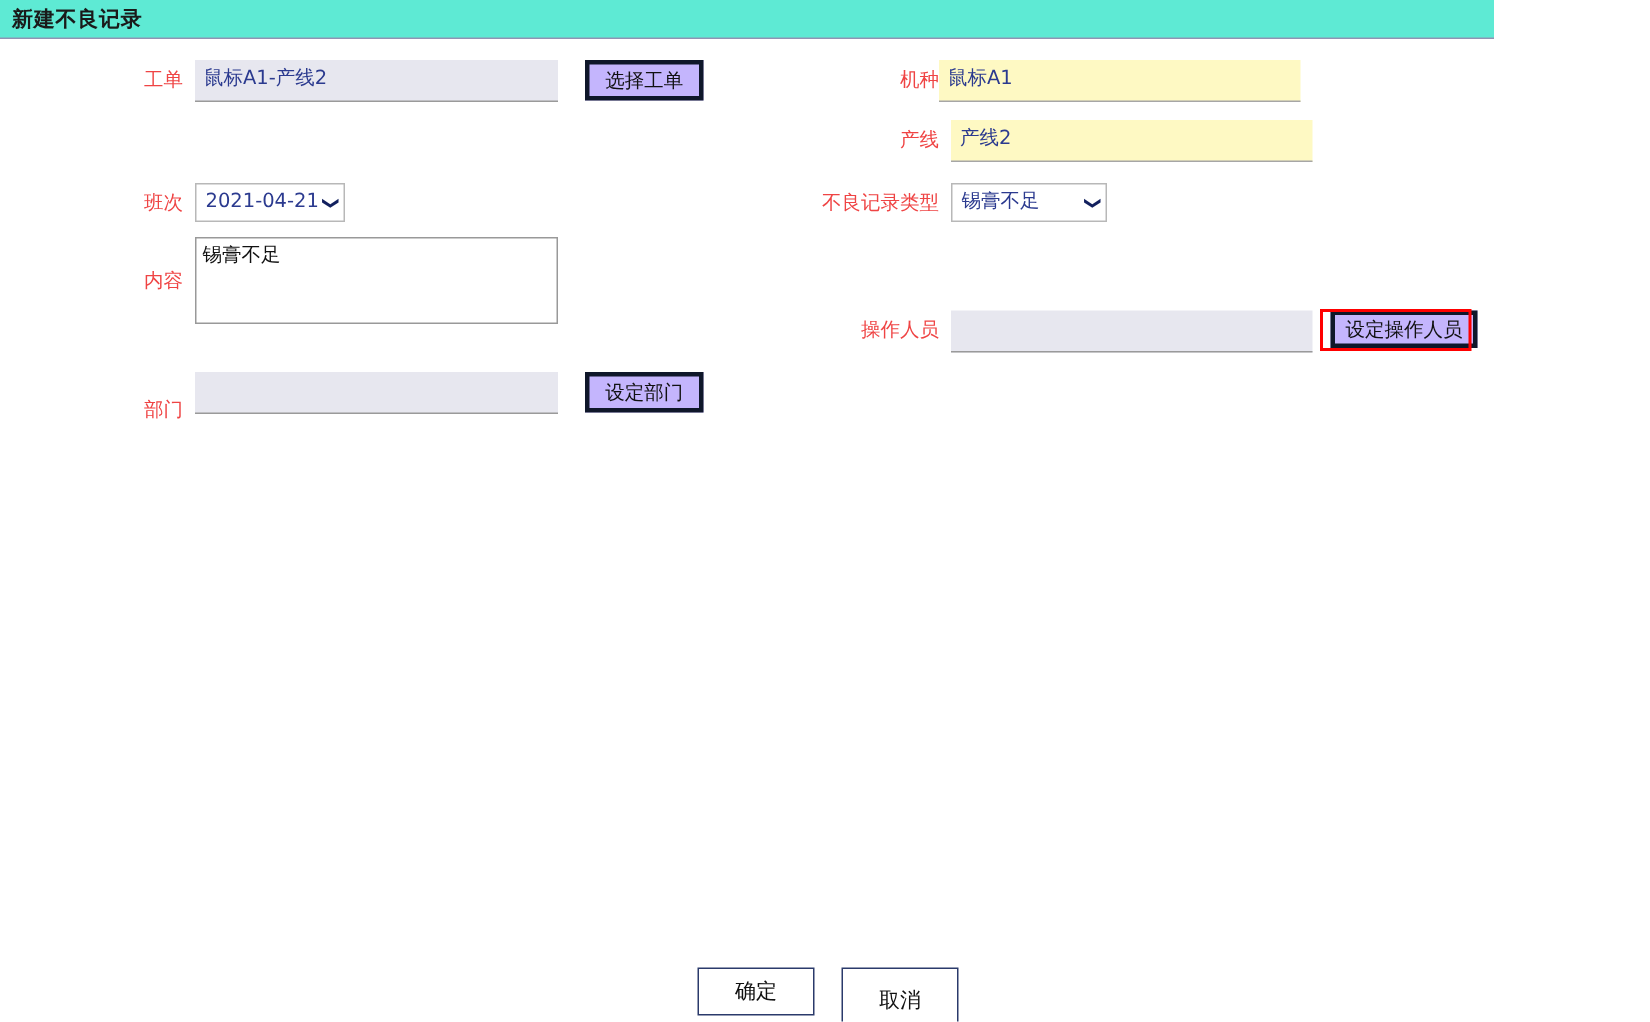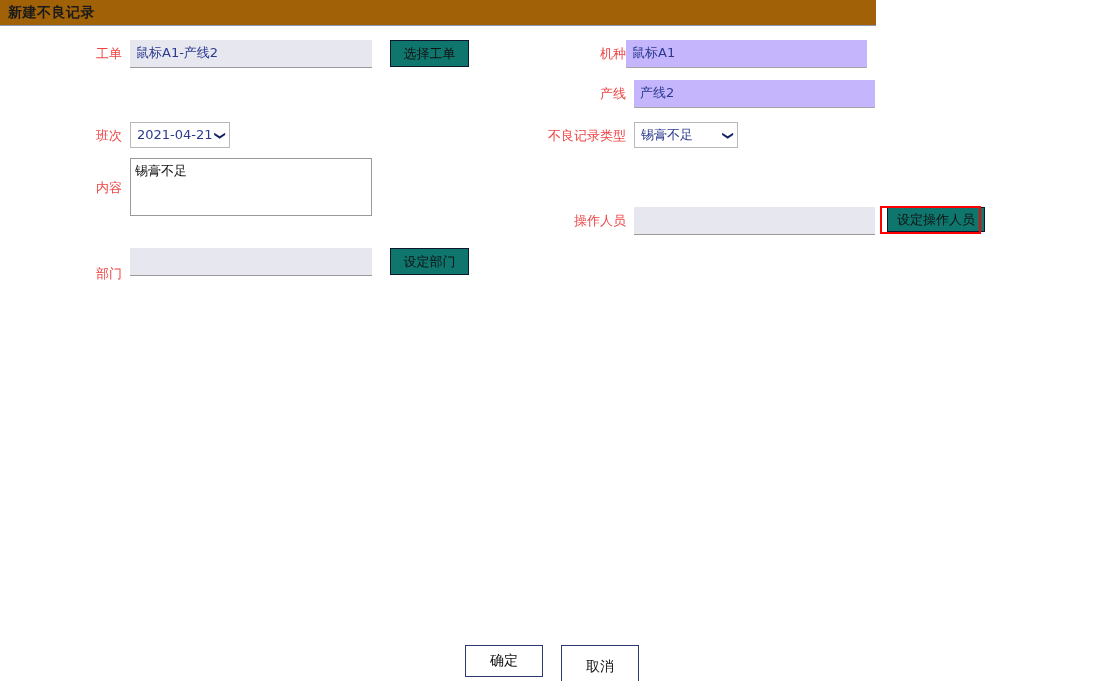--- a/index.html
+++ b/index.html
@@ -14,23 +14,23 @@
     font-size: 13px;
     color: #111111;
     overflow: hidden;
     position: relative;
   }
 
   
   .titlebar {
     position: absolute;
     left: 0; top: 0;
-    width: 876px;
+    width: 996px;
     height: 26px;
-    background: #a16207;
+    background: #5eead4;
     border-bottom: 1px solid #9193b4;
     box-sizing: border-box;
   }
   .titlebar-text {
     position: absolute;
     left: 8px;
     top: 4px;
     font-size: 14px;
     font-weight: bold;
     color: #1a1a1a;
@@ -70,21 +70,21 @@
     padding: 0 6px;
     font-size: 13px;
     color: #2b3a8f;
     background: #e7e7ef;
     border: none;
     border-bottom: 1px solid #9a9a9a;
     white-space: nowrap;
     overflow: hidden;
   }
   .field.light {
-    background: #c4b5fd;
+    background: #fef9c3;
     border-bottom: 1px solid #a6a6a6;
   }
   .field.empty {
     color: transparent;
   }
 
   
   .select {
     box-sizing: border-box;
     height: 26px;
@@ -123,22 +123,22 @@
     color: #111111;
     padding: 3px 4px;
     line-height: 17px;
     white-space: pre-wrap;
     overflow: hidden;
   }
 
   
   .btn-orange {
     box-sizing: border-box;
-    background: #0f766e;
-    border: 1px solid #0f172a;
+    background: #c4b5fd;
+    border: 3px solid #0f172a;
     font-size: 13px;
     color: #111111;
     text-align: center;
     white-space: nowrap;
     display: flex;
     align-items: center;
     justify-content: center;
     cursor: pointer;
   }
 

